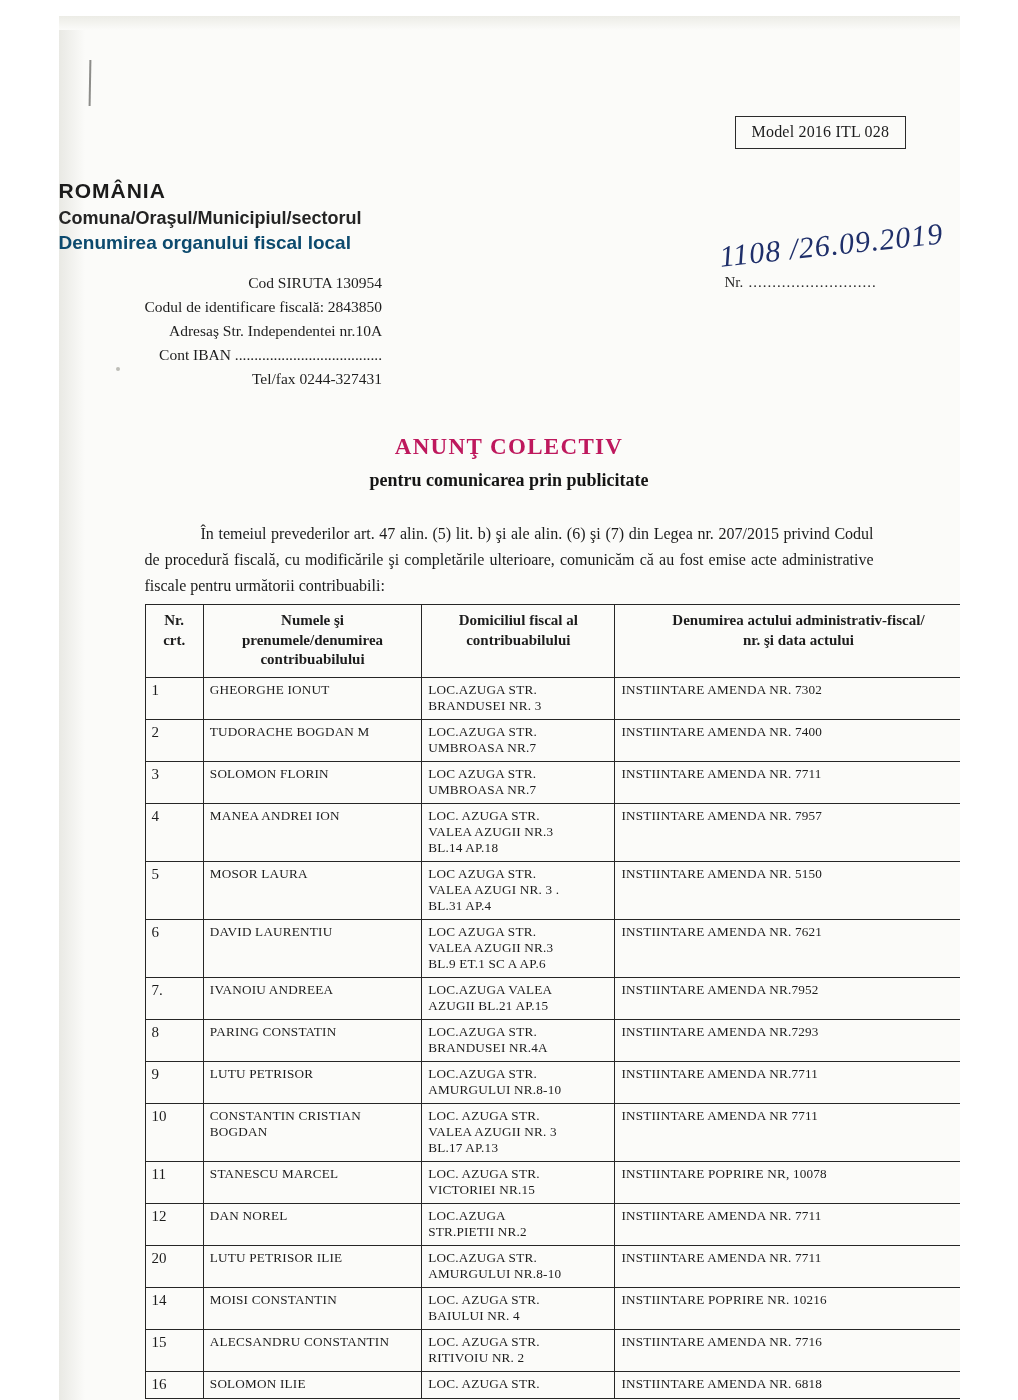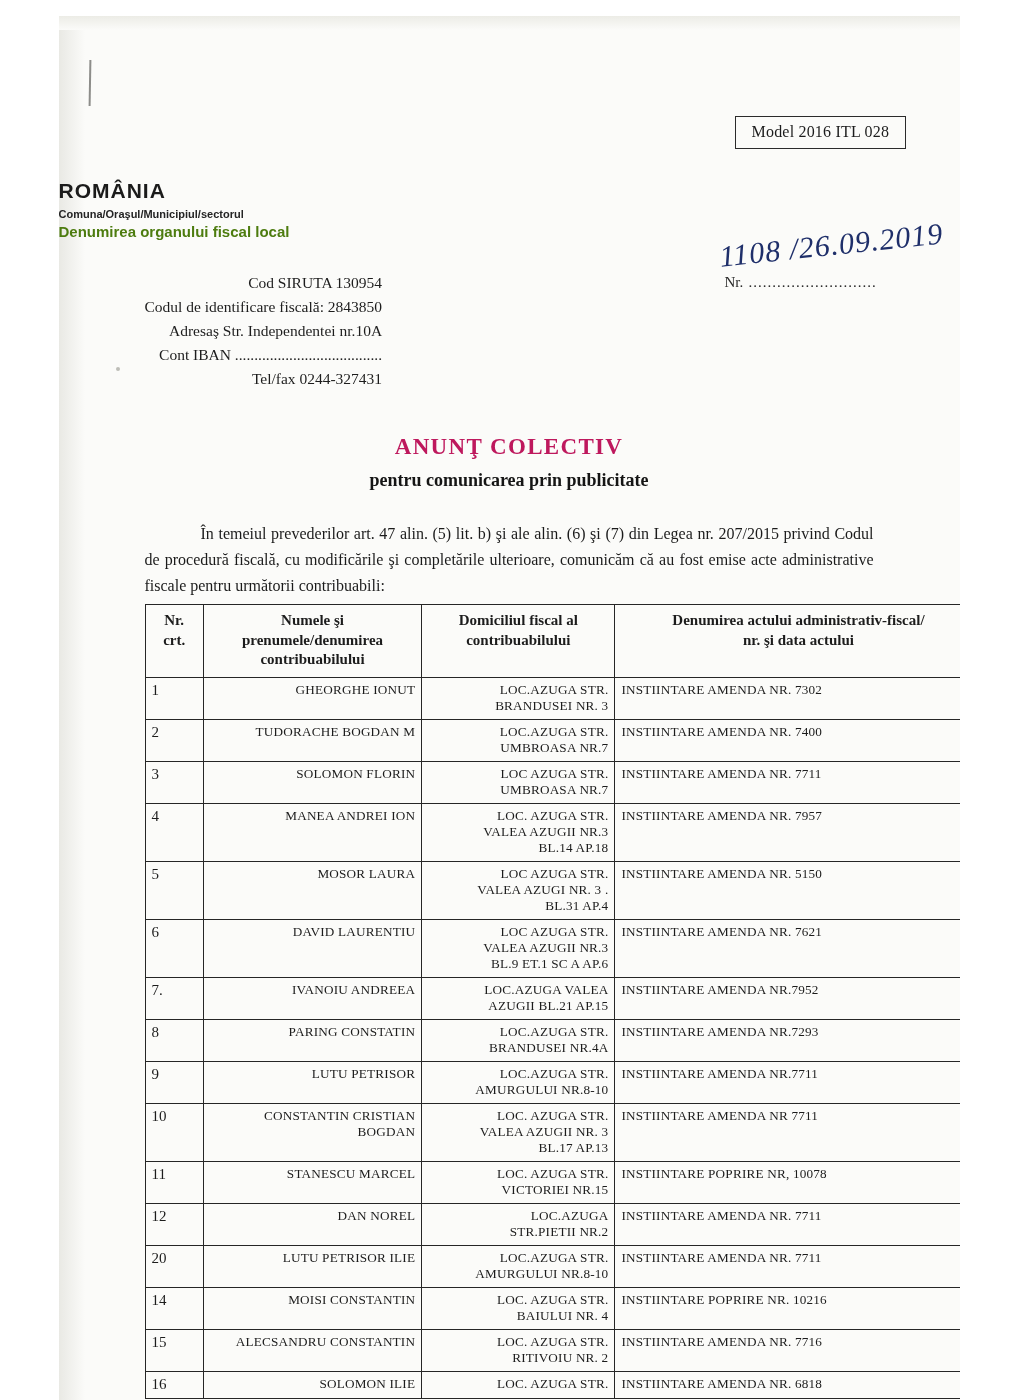--- a/index.html
+++ b/index.html
@@ -61,30 +61,30 @@
   }
   .country {
     font-family: "Liberation Sans", sans-serif;
     font-size: 21px;
     font-weight: bold;
     letter-spacing: 1px;
     color: #1b1b1b;
   }
   .org-line {
     font-family: "Liberation Sans", sans-serif;
-    font-size: 11px;
+    font-size: 18px;
     font-weight: bold;
     color: #242424;
     margin-top: 5px;
   }
   .org-line2 {
     font-family: "Liberation Sans", sans-serif;
-    font-size: 15px;
-    font-weight: bold;
-    color: #4d7c0f;
+    font-size: 19px;
+    font-weight: bold;
+    color: #0c4a6e;
     margin-top: 3px;
   }
   .nr-hand {
     position: absolute;
     left: 660px;
     top: 212px;
     font-family: "Liberation Serif", serif;
     color: #1f2f6a;
     font-size: 30px;
     transform: rotate(-6deg);
@@ -168,21 +168,21 @@
   }
   td.c-nr {
     width: 48px;
     text-align: left;
     padding-left: 10px;
     font-size: 15px;
   }
   td.c-name { width: 212px; letter-spacing: 0.2px; }
   td.c-dom  { width: 188px; letter-spacing: 0.2px; }
   td.c-act  { width: 380px; letter-spacing: 0.2px; }
-  td .l2 { display: block; text-align: right; }
+  td .l2 { display: block; }
   .dot-mark {
     position: absolute;
     background: #bdbdb8;
     border-radius: 50%;
   }
   .smudge {
     position: absolute;
     color: #c9c9c4;
     font-size: 12px;
   }

